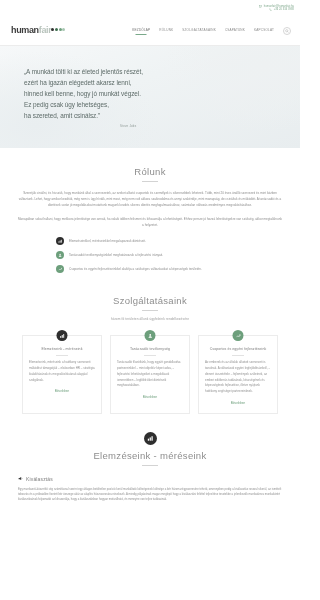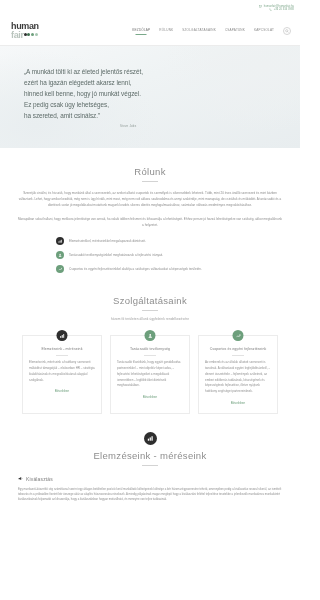--- a/index.html
+++ b/index.html
@@ -38,21 +38,21 @@
   
   .header {
     height: 30px;
     background: #ffffff;
     display: flex;
     align-items: center;
     padding: 0 9px 0 11px;
     border-bottom: 0.4px solid #ececec;
     position: relative;
   }
-  .logo { display: flex; flex-direction: column; line-height: 0.92; }
+  .logo { display: flex; flex-direction: row; line-height: 0.92; }
   .logo-l1 {
     font-size: 9px; font-weight: 700; color: #3d3d3d;
     letter-spacing: -0.35px;
   }
   .logo-l2row { display: flex; align-items: center; gap: 0; text-align: right; }
   .logo-l2 {
     font-size: 9px; font-weight: 700; color: #b9c4bd;
     letter-spacing: -0.35px;
   }
   .logo-dots { display: flex; gap: 0.7px; align-items: center; margin-bottom: 1px; }

